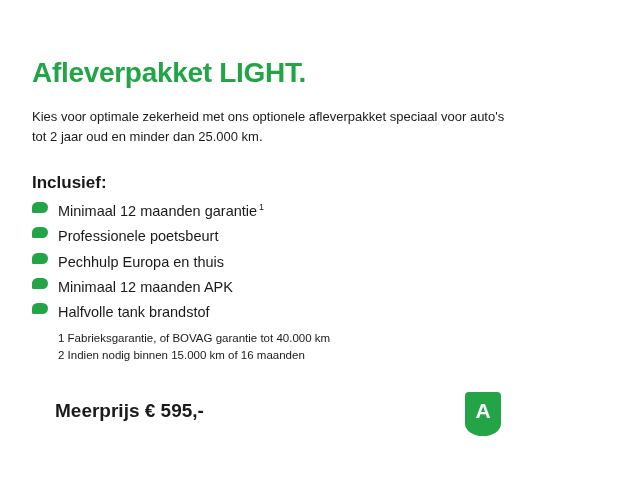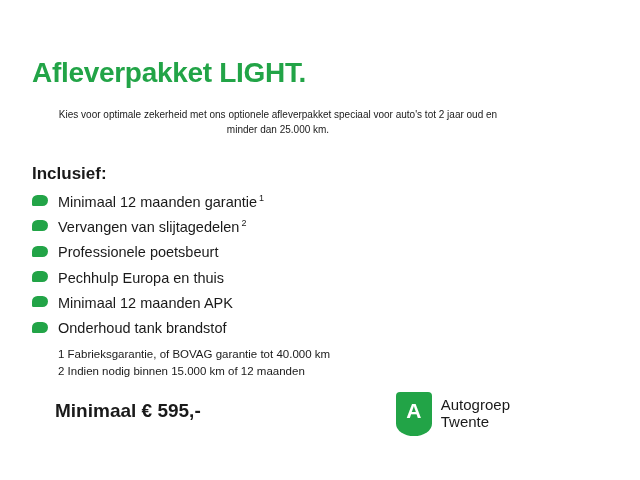--- a/index.html
+++ b/index.html
@@ -24,41 +24,40 @@
   }
   .title {
     font-size: 28px;
     font-weight: bold;
     color: #22a447;
     letter-spacing: -0.3px;
     margin: 0 0 18px 0;
     line-height: 1.1;
   }
   .intro {
-    font-size: 10px;
+    font-size: 13px;
     line-height: 1.55;
     color: #1a1a1a;
-    margin: 0 0 26px 12px;
+    margin: 0 0 26px 0;
     max-width: 500px;
-    text-align: center;
   }
   .inclusief {
     font-size: 17px;
     font-weight: bold;
     color: #1a1a1a;
     margin: 0 0 10px 0;
   }
   ul.features {
     list-style: none;
     margin: 0;
     padding: 0;
   }
   ul.features li {
     display: flex;
-    align-items: center;
+    align-items: flex-start;
     font-size: 14.5px;
     line-height: 1.0;
     margin-bottom: 10px;
   }
   .bullet {
     width: 16px;
     height: 11px;
     flex: 0 0 16px;
     background: #22a447;
     border-radius: 8px 8px 8px 2px;
@@ -141,50 +140,42 @@
 
   <div class="inclusief">Inclusief:</div>
 
   <ul class="features">
     <li>
       <span class="bullet"></span>
       <span class="feat-text"><span>Minimaal 12 maanden garantie</span><sup>1</sup></span>
     </li>
     <li>
       <span class="bullet"></span>
-      <span class="feat-text"><span>Vervangen van slijtagedelen</span><sup>2</sup></span>
-    </li>
-    <li>
-      <span class="bullet"></span>
       <span class="feat-text"><span>Professionele poetsbeurt</span><sup></sup></span>
     </li>
     <li>
       <span class="bullet"></span>
       <span class="feat-text"><span>Pechhulp Europa en thuis</span><sup></sup></span>
     </li>
     <li>
       <span class="bullet"></span>
       <span class="feat-text"><span>Minimaal 12 maanden APK</span><sup></sup></span>
     </li>
     <li>
       <span class="bullet"></span>
-      <span class="feat-text"><span>Onderhoud tank brandstof</span><sup></sup></span>
+      <span class="feat-text"><span>Halfvolle tank brandstof</span><sup></sup></span>
     </li>
   </ul>
 
   <ul class="footnotes">
     <li>1 Fabrieksgarantie, of BOVAG garantie tot 40.000 km</li>
-    <li>2 Indien nodig binnen 15.000 km of 12 maanden</li>
+    <li>2 Indien nodig binnen 15.000 km of 16 maanden</li>
   </ul>
 
-  <div class="price">Minimaal € 595,-</div>
+  <div class="price">Meerprijs € 595,-</div>
 
   <div class="logo">
     <div class="logo-mark">
       <span class="letter">A</span>
-    </div>
-    <div class="logo-text">
-      <span>Autogroep</span>
-      <span>Twente</span>
     </div>
   </div>
 
 </div>
 
 </body></html>

